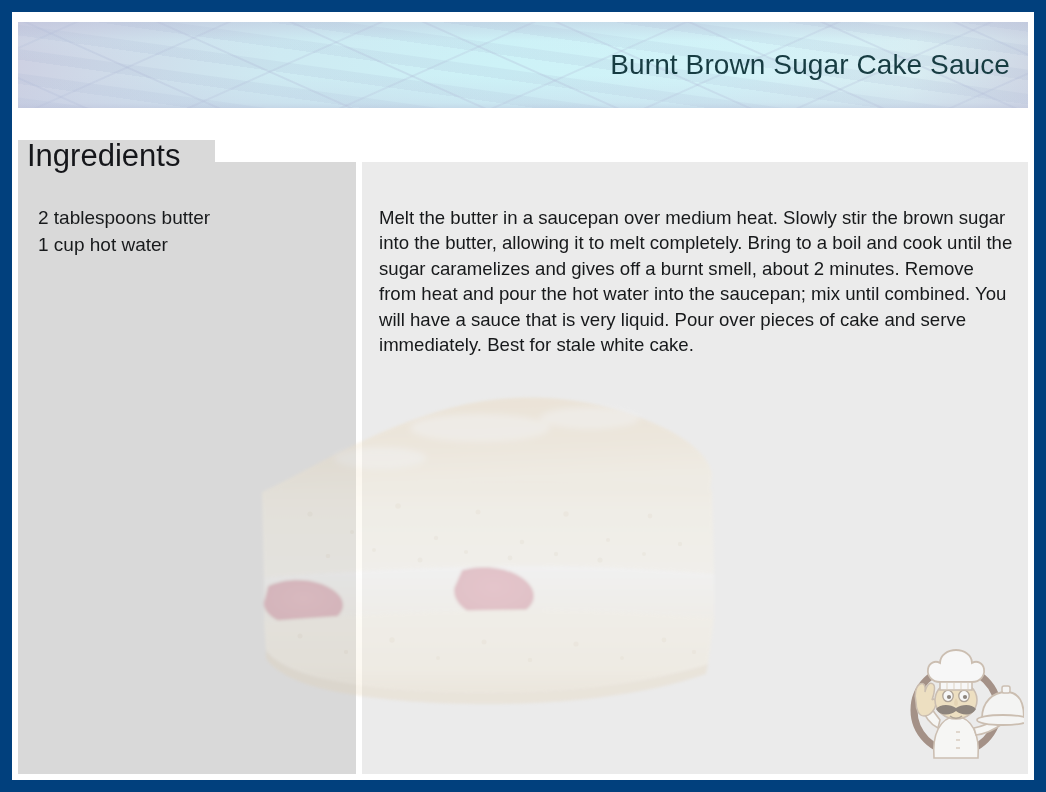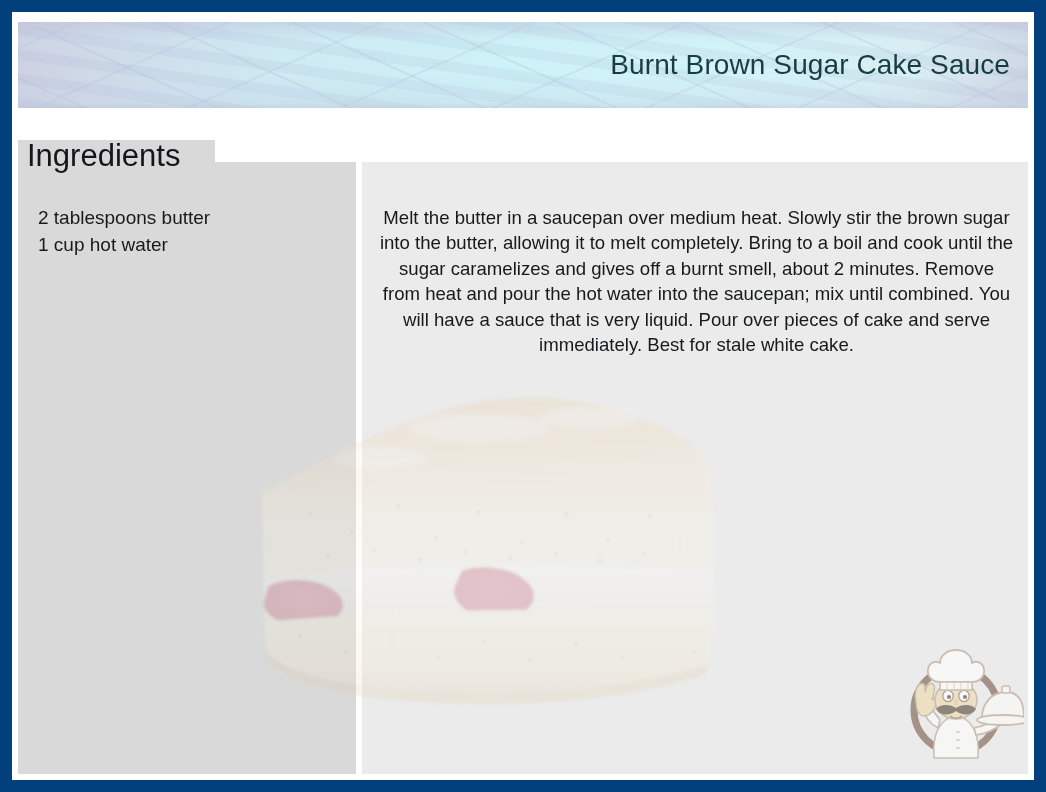--- a/index.html
+++ b/index.html
@@ -177,21 +177,21 @@
   }
   .directions-body {
     position: absolute;
     left: 367px;
     top: 193px;
     width: 635px;
     z-index: 5;
     font-size: 18.6px;
     line-height: 25.4px;
     color: #17191b;
-    text-align: center;
+    text-align: left;
   }
 
   
   .chef-logo {
     position: absolute;
     right: 10px;
     bottom: 14px;
     width: 130px;
     height: 126px;
     z-index: 6;

